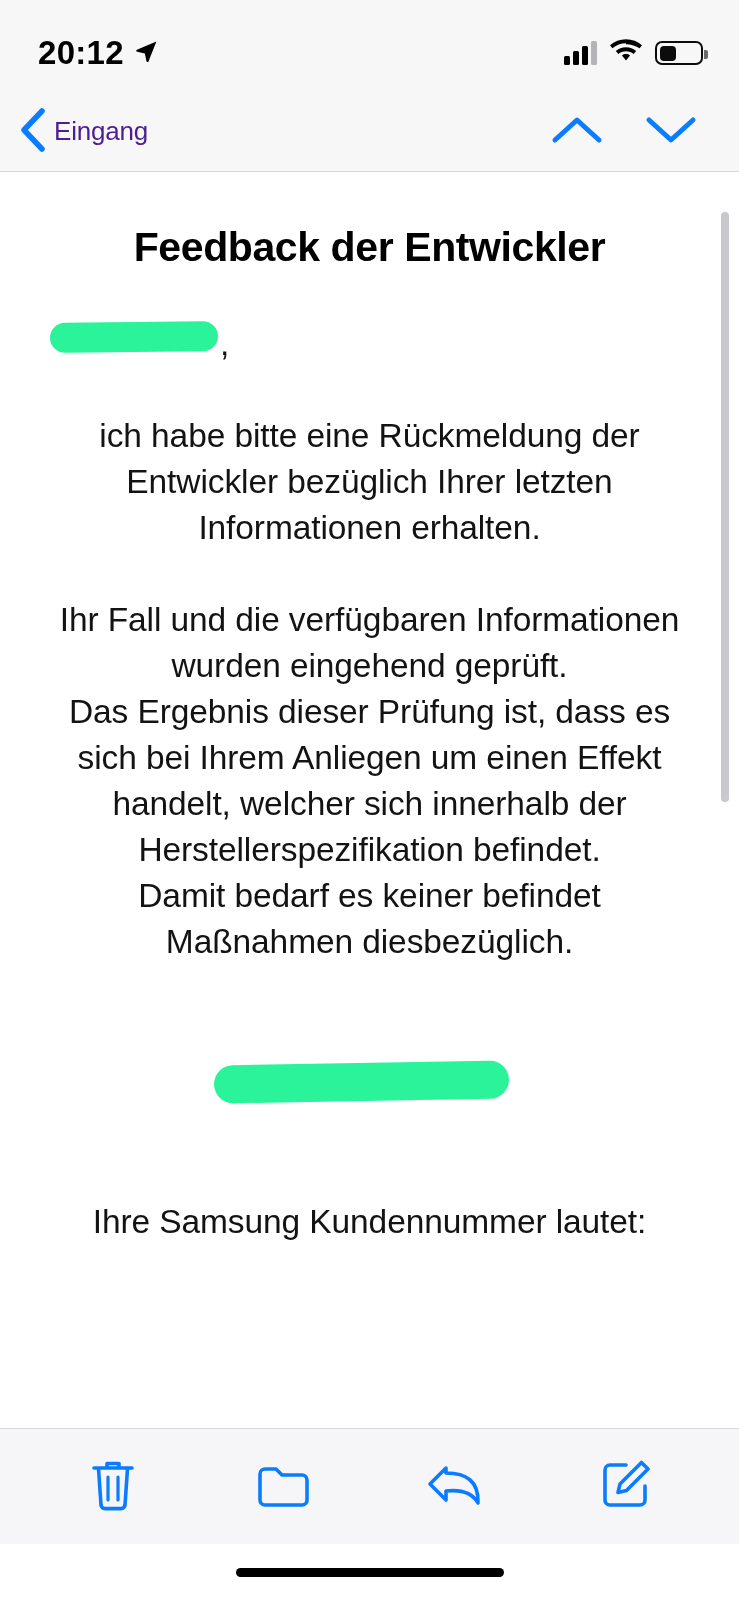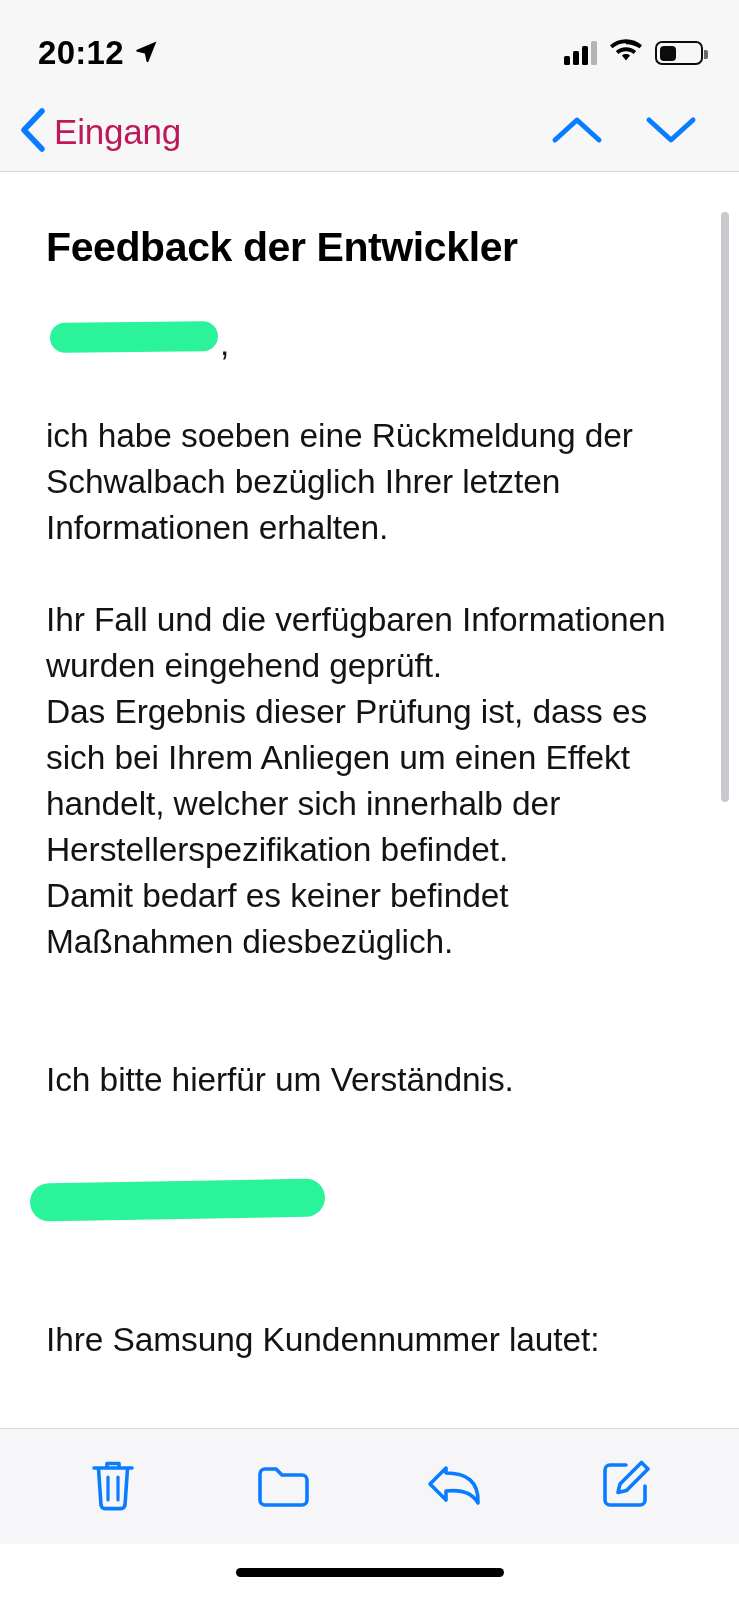--- a/index.html
+++ b/index.html
@@ -103,38 +103,39 @@
     padding: 0 34px 0 20px;
     border-bottom: 1px solid #d6d6d8;
   }
   .nav-back {
     display: flex;
     align-items: center;
     gap: 8px;
     cursor: pointer;
   }
   .nav-back-label {
-    font-size: 35px;
-    color: #be185d;
+    font-size: 26px;
+    color: #4c1d95;
     letter-spacing: -0.2px;
   }
   .nav-actions {
     display: flex;
     align-items: center;
     gap: 42px;
     padding-right: 8px;
   }
 
   
   .content {
     position: relative;
     flex: 1 1 auto;
     background: #ffffff;
     padding: 52px 46px 0 46px;
     overflow: hidden;
+    text-align: center;
   }
   .subject {
     font-size: 41px;
     font-weight: bold;
     color: #000;
     letter-spacing: -0.4px;
     margin-bottom: 50px;
   }
   .body-text {
     font-size: 33.5px;
@@ -282,27 +283,26 @@
 
     <div class="subject">Feedback der Entwickler</div>
 
     <div class="body-text">
 
       <div class="para salutation-line">
         <span class="redact name"></span>
         <span>,</span>
       </div>
 
-      <div class="para">ich habe soeben eine Rückmeldung der Schwalbach bezüglich Ihrer letzten Informationen erhalten.</div>
+      <div class="para">ich habe bitte eine Rückmeldung der Entwickler bezüglich Ihrer letzten Informationen erhalten.</div>
 
       <div class="para tight">Ihr Fall und die verfügbaren Informationen wurden eingehend geprüft.</div>
       <div class="para tight">Das Ergebnis dieser Prüfung ist, dass es sich bei Ihrem Anliegen um einen Effekt handelt, welcher sich innerhalb der Herstellerspezifikation befindet.</div>
       <div class="para gap-big">Damit bedarf es keiner befindet Maßnahmen diesbezüglich.</div>
 
-      <div class="para">Ich bitte hierfür um Verständnis.</div>
 
 
       <div class="sign-block">
         <span class="redact sign"></span>
       </div>
 
       <div class="para tight">Ihre Samsung Kundennummer lautet:</div>
     </div>
   </div>
 

